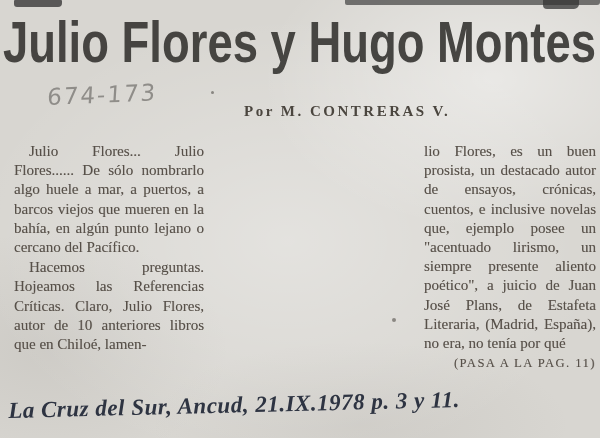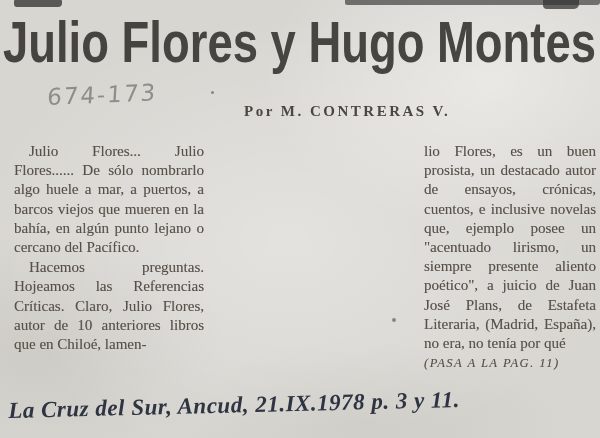--- a/index.html
+++ b/index.html
@@ -59,22 +59,22 @@
     text-align:justify;
     text-shadow:0.3px 0.3px 0.6px rgba(87,80,73,0.35);
   }
   .col-1{width:190px;margin-right:16px;}
   .col-2{width:176px;margin-right:28px;}
   .col-3{width:172px;}
   .col p{margin:0;}
   .col p + p{margin-top:1px;}
   .indent{text-indent:15px;}
   .note{
-    text-align:left;font-size:12.5px;letter-spacing:1.5px;
-    margin-top:2px;white-space:nowrap;font-style:italic;
+    text-align:right;font-size:12.5px;letter-spacing:1.5px;
+    margin-top:2px;white-space:nowrap;
   }
 
   .citation{
     position:absolute;left:8px;top:398px;width:560px;
     font-family:"Liberation Serif", serif;
     font-style:italic;font-weight:bold;
     font-size:23px;letter-spacing:0.5px;
     color:#2e3442;
     transform:rotate(-1.4deg);
     transform-origin:left top;

